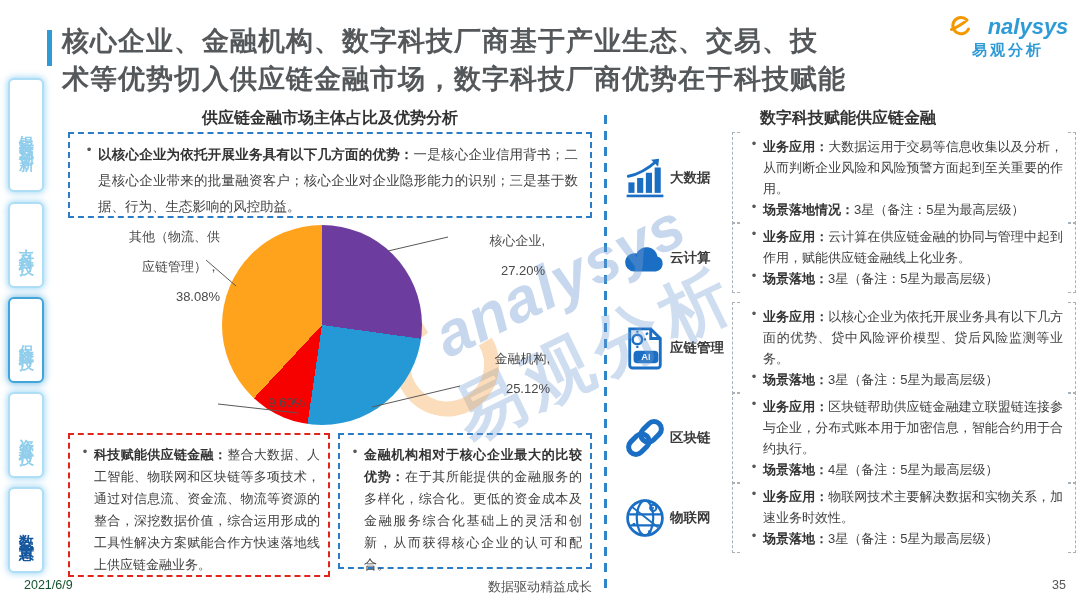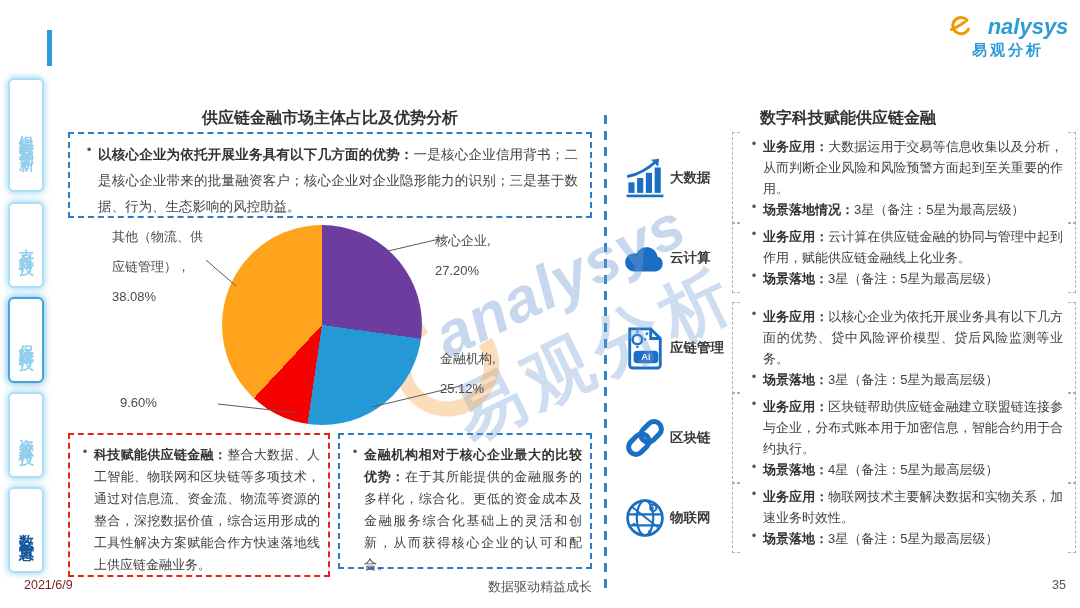--- a/index.html
+++ b/index.html
@@ -36,21 +36,21 @@
 
   #adv-box { left:68px; top:132px; width:524px; height:86px; padding:8px 12px 6px 10px; font-size:13.5px; }
   #adv-box .cnt { line-height:26px; }
   #tech-box { left:68px; top:433px; width:262px; height:144px; padding:9px 8px 6px 6px; font-size:13px; }
   #tech-box .cnt { line-height:22px; }
   #fin-box { left:338px; top:433px; width:254px; height:136px; padding:9px 8px 6px 6px; font-size:13px; }
   #fin-box .cnt { line-height:22px; }
 
   
   #pie { position:absolute; left:222px; top:225px; width:200px; height:200px; border-radius:50%; z-index:2; }
-  .pie-label { position:absolute; z-index:3; font-size:13px; color:#4A4A4A; text-align:left; line-height:30px; }
+  .pie-label { position:absolute; z-index:3; font-size:13px; color:#4A4A4A; text-align:right; line-height:30px; }
   .pie-label .red { color:#E1251B; font-weight:700; }
   #leader-lines { position:absolute; left:0; top:0; z-index:2; pointer-events:none; }
 
   
   .watermark { position:absolute; left:400px; top:240px; width:360px; z-index:1; transform:rotate(-26deg);
                pointer-events:none; text-align:center; }
   .wm-ring { position:absolute; left:-10px; top:10px; width:104px; height:104px; border-radius:50%;
              border:15px solid rgba(245,166,77,.38); border-top-color:transparent; transform:rotate(40deg); }
   .wm-en { font-size:62px; font-weight:700; font-style:italic; color:rgba(114,155,211,.40); letter-spacing:1px; }
   .wm-cn { font-size:68px; font-weight:700; color:rgba(114,155,211,.34); letter-spacing:8px; margin-top:2px; }
@@ -64,30 +64,34 @@
   .row .icon { width:50px; flex:none; display:flex; justify-content:center; }
   .row .lbl { width:62px; flex:none; font-size:13.5px; font-weight:700; color:#3A3A3A; }
   .btext { position:relative; flex:1; padding:4px 13px; font-size:13px; }
   .btext .cnt { line-height:21px; text-align:justify; }
   .btext::before, .btext::after { content:""; position:absolute; top:0; bottom:0; width:7px;
       border:1.5px dashed #A8B1BA; }
   .btext::before { left:0; border-right:none; }
   .btext::after { right:0; border-left:none; }
 
   
-  .footer-date { position:absolute; left:24px; top:578px; font-size:12.5px; color:#7f1d1d; }
+  .footer-date { position:absolute; left:24px; top:578px; font-size:12.5px; color:#14532d; }
   .footer-slogan { position:absolute; left:0; right:0; top:578px; text-align:center; font-size:13px; color:#555; }
   .footer-page { position:absolute; right:14px; top:578px; font-size:12.5px; color:#555; }
 </style>
 </head>
 <body>
 
 <div id="slide">
 
   <div class="accent-bar"></div>
+  <div class="title">
+    <div>核心企业、金融机构、数字科技厂商基于产业生态、交易、技</div>
+    <div>术等优势切入供应链金融市场，数字科技厂商优势在于科技赋能</div>
+  </div>
   <div class="logo">
     <div class="logo-row">
       <svg width="24" height="24" viewBox="0 0 24 24">
         <path d="M19 5 A 8.2 8.2 0 1 0 20.5 14 M19 5 C 16 8 8 13 3.5 14.5" fill="none" stroke="#F39800" stroke-width="3" stroke-linecap="round"></path>
       </svg>
       <span class="logo-en">nalysys</span>
     </div>
     <div class="logo-cn">易观分析</div>
   </div>
 

